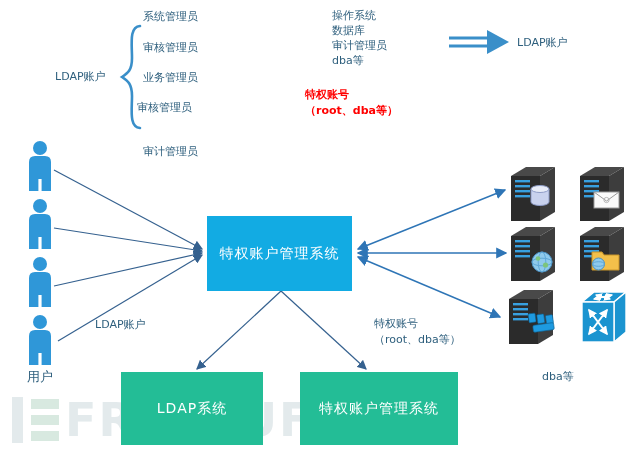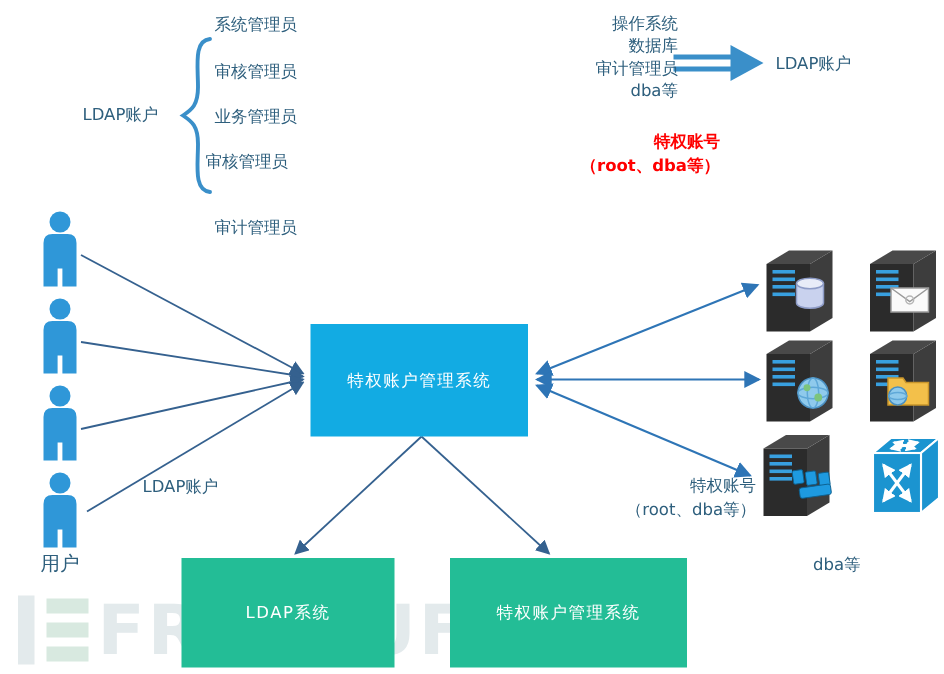--- a/index.html
+++ b/index.html
@@ -6,24 +6,24 @@
     --label:#2e5f7d; --accent:#3a8fc9; --person:#2f97d8; --box_blue:#12abe3;
     --box_green:#23bd96; --red:#ff0000; --line:#35618f; --dline:#2e75b6;
     --srv_front:#2b2b2b; --srv_side:#3d3d3d; --srv_top:#494949; --slot:#38a0e0;
     --switch:#1b94d0; --wm:#e3eaec; --wm2:#d8e9e0;
   }
   html,body{margin:0;padding:0;background:#fff;}
   .canvas{position:relative;width:629px;height:449px;overflow:hidden;background:#fff;
           font-family:"DejaVu Sans",sans-serif;}
   .layer{position:absolute;left:0;top:0;z-index:1;}
   .lbl{position:absolute;z-index:2;font-size:11px;color:var(--label);white-space:nowrap;line-height:15px;}
-  .center-text{text-align:right;}
+  .center-text{text-align:left;}
   .red{color:var(--red);font-weight:bold;line-height:16px;}
   .node{position:absolute;z-index:2;display:flex;align-items:center;justify-content:center;
-        color:#fff;font-size:11px;letter-spacing:1px;}
+        color:#fff;font-size:14px;letter-spacing:1px;}
   .blue-box{background:var(--box_blue);}
   .green-box{background:var(--box_green);}
   .watermark{position:absolute;left:12px;top:397px;z-index:0;display:flex;align-items:center;}
   .wm-bar{width:11px;height:46px;background:var(--wm);margin-right:8px;}
   .wm-f{display:flex;flex-direction:column;justify-content:space-between;height:42px;margin-right:6px;}
   .wm-f div{width:28px;height:10px;background:var(--wm2);}
   .wm-text{font-size:46px;font-weight:bold;color:var(--wm);letter-spacing:2px;line-height:46px;}
 </style>
 </head>
 <body>

